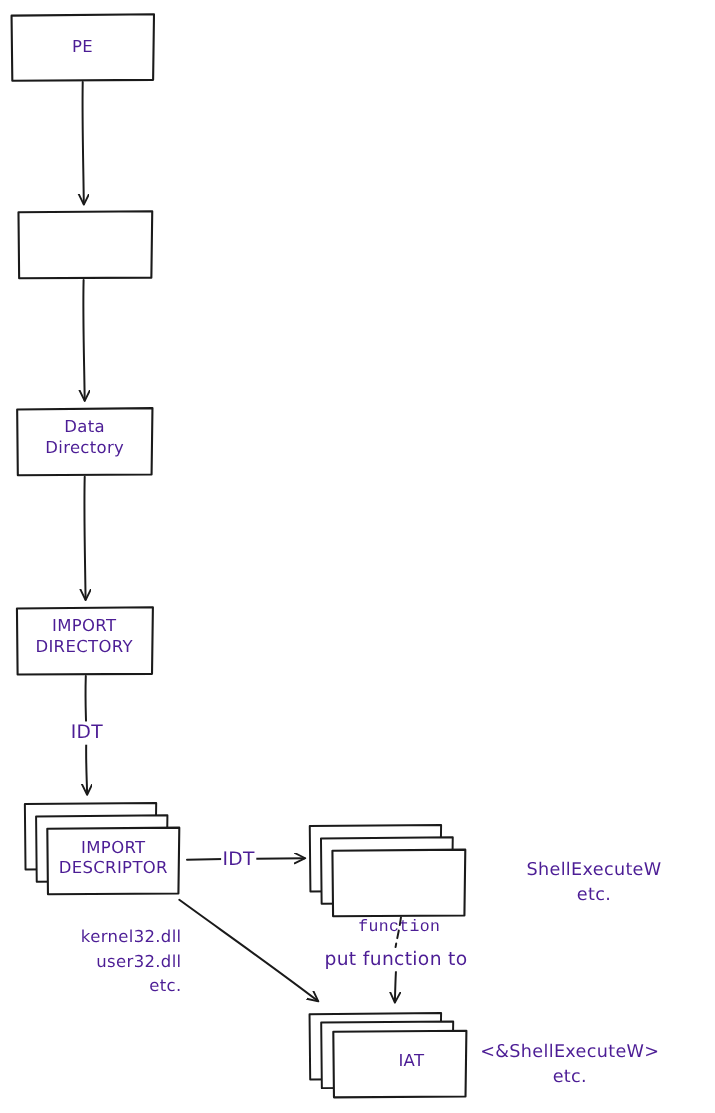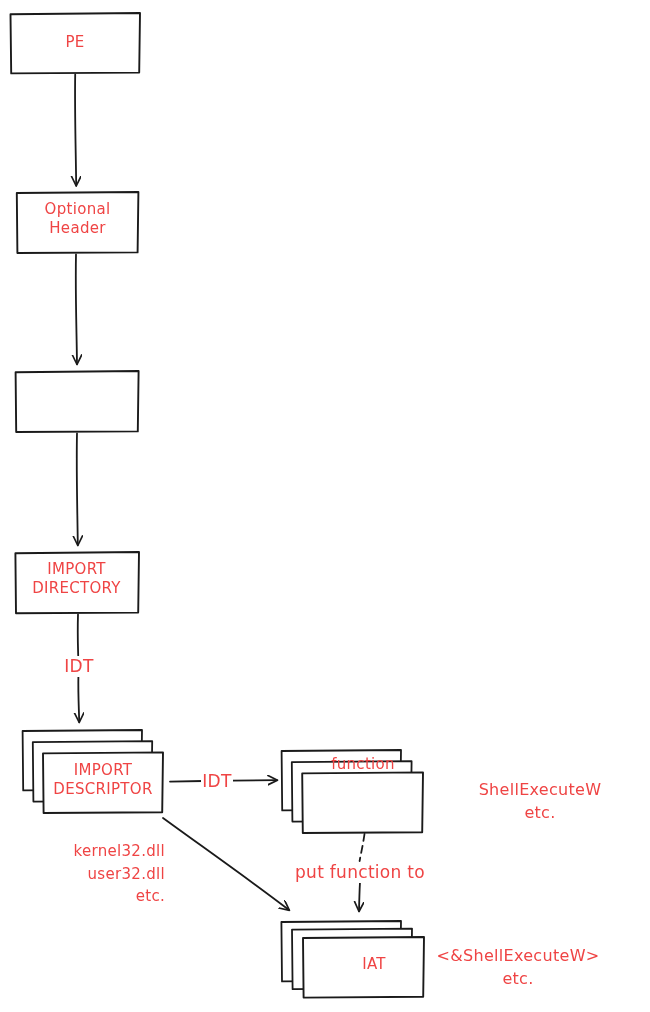--- a/index.html
+++ b/index.html
@@ -30,21 +30,21 @@
     width: 650px;
     height: 1012px;
     display: block;
   }
   .node-label,
   .edge-label,
   .note-label {
     position: absolute;
     text-align: center;
     font-family: "DejaVu Sans", sans-serif;
-    color: #ef4444;
+    color: #4c1d95;
     letter-spacing: 0.3px;
     line-height: 1.25;
     white-space: pre-line;
     pointer-events: none;
   }
   .node-label {
     font-size: 15px;
   }
   .edge-label {
     font-size: 17px;
@@ -136,35 +136,35 @@
 
     <g>
       <path d="M281.4,922.0 L401.0,921.0 L400.2,980.6 L282.0,981.4 Z" fill="#ffffff" stroke="#1a1a1a" stroke-width="1.8" stroke-linejoin="round" stroke-linecap="round"></path>
       <path d="M292.0,929.6 L412.0,928.6 L411.2,988.4 L292.6,989.2 Z" fill="#ffffff" stroke="#1a1a1a" stroke-width="1.8" stroke-linejoin="round" stroke-linecap="round"></path>
       <path d="M303.0,938.0 L424.0,937.0 L423.2,996.8 L303.6,997.6 Z" fill="#ffffff" stroke="#1a1a1a" stroke-width="1.9" stroke-linejoin="round" stroke-linecap="round"></path>
     </g>
   </svg>
 
   <div class="node-label" style="left:10px; top:33px; width:130px;">PE</div>
 
-  <div class="node-label" style="left:17px; top:200px; width:121px;">Optional
-Header</div>
 
+  <div class="node-label" style="left:16px; top:379px; width:122px;">Data
+Directory</div>
 
   <div class="node-label" style="left:15px; top:560px; width:123px;">IMPORT
 DIRECTORY</div>
 
   <div class="edge-label" style="left:52px; top:656px; width:54px;">IDT</div>
 
   <div class="node-label" style="left:43px; top:761px; width:120px;">IMPORT
 DESCRIPTOR</div>
 
   <div class="edge-label" style="left:201px; top:771px; width:32px;">IDT</div>
 
-  <div class="node-label" style="left:303px; top:755px; width:120px;">function</div>
+  <div class="node-label" style="left:303px; top:834px; width:120px;font-family:Liberation Mono, monospace;">function</div>
 
   <div class="note-label stack-note" style="left:23px; top:840px; width:142px;">kernel32.dll
 user32.dll
 etc.</div>
 
   <div class="edge-label" style="left:287px; top:862px; width:146px;">put function to</div>
 
   <div class="node-label" style="left:304px; top:955px; width:140px;">IAT</div>
 
   <div class="note-label" style="left:455px; top:778px; width:170px;">ShellExecuteW

